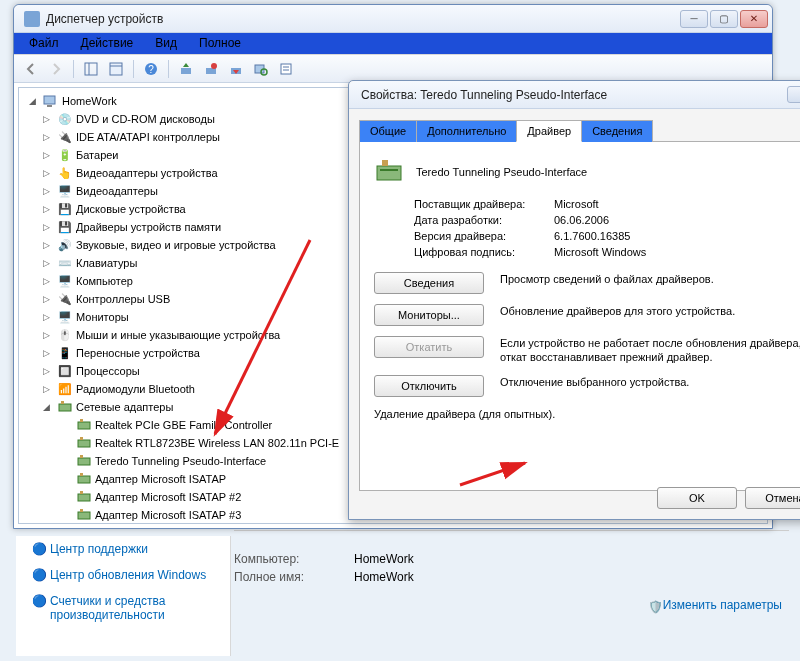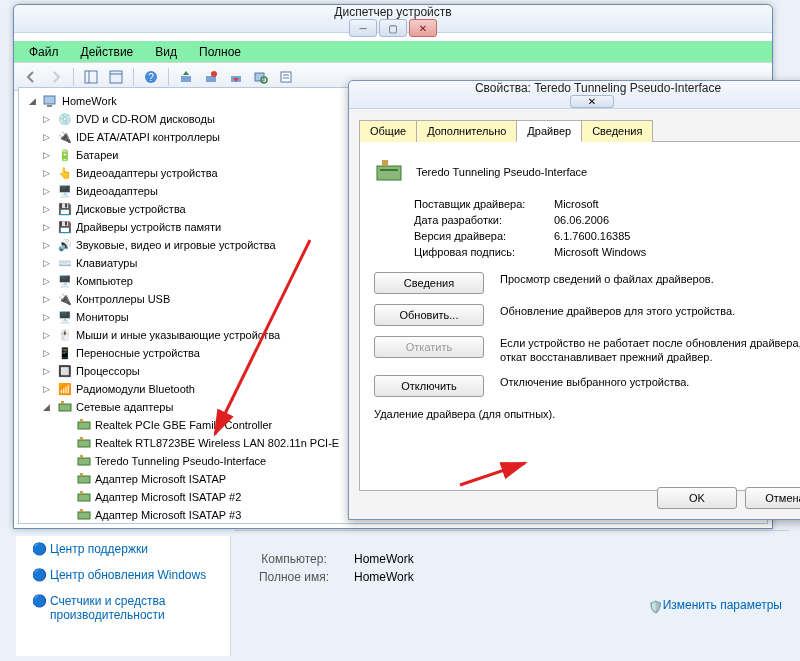--- a/index.html
+++ b/index.html
@@ -4,55 +4,55 @@
 <style>
   * { box-sizing: border-box; margin: 0; padding: 0; }
   body { font-family: "Segoe UI", Tahoma, sans-serif; font-size: 11px; background: #eaf1f8; width: 800px; height: 661px; overflow: hidden; position: relative; color: #000; }
 
   
   .bg-sidebar { position: absolute; left: 16px; top: 536px; width: 215px; height: 120px; background: #fff; border-right: 1px solid #d8d8d8;}
   .bg-sidebar .item { padding: 6px 10px 6px 34px; color: #0067b8; cursor: pointer; position: relative; font-size: 12px;}
   .bg-sidebar .item .bullet { position:absolute; left:16px; top:6px; width:14px; height:14px; }
   .bg-main { position: absolute; left: 234px; top: 548px; width: 555px; }
   .bg-main .section-title { font-size: 12px; color:#003399; margin-bottom:8px;}
-  .bg-row { display:flex; margin: 4px 0; font-size: 12px; text-align: center;}
+  .bg-row { display:flex; margin: 4px 0; font-size: 12px;}
   .bg-row .lbl { width: 120px; color:#555;}
   .bg-link { color: #0067b8; position:absolute; right: 18px; top: 598px; font-size: 12px;}
   .bg-link .shield { display:inline-block; width:12px; height:12px; vertical-align:middle; margin-right:2px;}
   .bg-sep { position:absolute; left:234px; top:530px; width:555px; height:1px; background:#d0d0d0;}
 
   
   .window { position: absolute; left: 13px; top: 4px; width: 760px; height: 525px; background: #fff; border: 1px solid #6a8ab8; border-radius: 6px 6px 0 0; box-shadow: 0 0 6px rgba(0,0,0,.25); }
-  .titlebar { height: 28px; background: linear-gradient(#f6f9fe,#e4ecf7); border-bottom: 1px solid #c6d3e6; display:flex; align-items:center; padding: 0 4px; border-radius: 6px 6px 0 0; flex-direction: column;}
+  .titlebar { height: 28px; background: linear-gradient(#f6f9fe,#e4ecf7); border-bottom: 1px solid #c6d3e6; display:flex; align-items:center; padding: 0 4px; border-radius: 6px 6px 0 0;}
   .titlebar .ico { width:16px; height:16px; margin: 0 6px; background:#7aa4d6; border-radius:2px;}
   .titlebar .title { flex:1; font-size: 12px; color:#222;}
   .winbtns { display:flex; gap: 2px; }
   .winbtn { width: 28px; height: 18px; background: linear-gradient(#f0f4fb,#d5e0f0); border: 1px solid #a8b8d2; border-radius: 3px; display:flex; align-items:center; justify-content:center; font-size:10px; color:#444; cursor:pointer;}
   .winbtn.close { background: linear-gradient(#f6cdcb,#e8a09c); border-color:#c56b64; color:#6b1a14;}
 
-  .menubar { height: 22px; background: #86efac; border-bottom: 1px solid #d8d8d8; display:flex; align-items:center; padding: 0 6px; gap: 4px; margin-top: 8px;}
+  .menubar { height: 22px; background: #1d4ed8; border-bottom: 1px solid #d8d8d8; display:flex; padding: 0 6px; gap: 4px;}
   .menubar .mitem { padding: 2px 8px; font-size:12px; cursor:pointer; border:1px solid transparent;}
 
   .toolbar { height: 28px; background: linear-gradient(#fafcfe,#e8eef7); border-bottom: 1px solid #c8d4e4; display:flex; align-items:center; padding: 0 6px; gap: 3px;}
   .tbtn { width: 22px; height: 22px; border:1px solid transparent; display:flex; align-items:center; justify-content:center; cursor:pointer; border-radius:2px;}
   .tsep { width:1px; height: 18px; background:#c0cde0; margin: 0 3px;}
 
   .tree { position:absolute; left:4px; top: 82px; right: 4px; bottom: 4px; border: 1px solid #b8c8dc; background:#fff; overflow:auto; padding: 4px 2px;}
   .node { display:flex; align-items:center; height: 18px; padding-left: 6px; white-space:nowrap; cursor:pointer;}
   .exp { width:11px; height:11px; margin-right:2px; display:inline-flex; align-items:center; justify-content:center; color:#606060; font-size:9px;}
   .nico { width:16px; height:16px; margin: 0 3px; display:inline-flex; align-items:center; justify-content:center;}
   .lvl1 { padding-left: 20px; }
   .lvl2 { padding-left: 52px; }
 
   
   .dialog { position:absolute; left: 348px; top: 80px; width: 492px; height: 440px; background:#f4f4f4; border:1px solid #7a94b8; border-radius:5px 5px 0 0; box-shadow: 0 3px 10px rgba(0,0,0,.3);}
   .dialog .titlebar { background: linear-gradient(#f6f9fe,#e4ecf7);}
   .dlg-close { width:44px; height:17px; background:linear-gradient(#f0f4fb,#d5e0f0); border:1px solid #a8b8d2; border-radius:3px; display:flex; align-items:center; justify-content:center; cursor:pointer; margin-right:4px; font-size:10px;}
   .tabstrip { display:flex; margin: 10px 10px 0 10px; position:relative; z-index:2;}
-  .tab { padding: 4px 10px; font-size: 11px; background:#fef9c3; border:1px solid #b0b0b0; border-bottom:none; margin-right: -1px; cursor:pointer; position:relative; top:1px;}
+  .tab { padding: 4px 10px; font-size: 11px; background:#3b82f6; border:1px solid #b0b0b0; border-bottom:none; margin-right: -1px; cursor:pointer; position:relative; top:1px;}
   .tab.active { background:#fff; z-index:3; border-bottom:1px solid #fff;}
   .tabpanel { margin: 0 10px 10px 10px; background:#fff; border:1px solid #b0b0b0; padding: 14px; height: 350px; position:relative;}
   .devheader { display:flex; align-items:center; margin-bottom:10px;}
   .devheader .bigico { width:32px; height:32px; margin-right: 10px;}
   .kv { display:flex; margin: 4px 0 4px 40px; font-size:11px;}
   .kv .k { width: 140px;}
   .btnrow { display:flex; align-items:flex-start; margin: 10px 0; }
   .btnrow .wbtn { width: 110px; margin-right: 16px;}
   .btnrow .desc { flex:1; font-size:11px; line-height: 1.3;}
   .wbtn { padding: 4px 8px; font-size: 11px; background: linear-gradient(#fdfdfd,#e6e6e6); border:1px solid #999; border-radius:3px; text-align:center; cursor:pointer; min-width:80px;}
@@ -367,21 +367,21 @@
           <span class="k">Цифровая подпись:</span>
           <span>Microsoft Windows</span>
         </div>
       </div>
     <div id="btn-container" style="margin-top:14px;">
         <div class="btnrow">
           <div class="wbtn">Сведения</div>
           <div class="desc">Просмотр сведений о файлах драйверов.</div>
         </div>
         <div class="btnrow">
-          <div class="wbtn">Обновить...</div>
+          <div class="wbtn">Мониторы...</div>
           <div class="desc">Обновление драйверов для этого устройства.</div>
         </div>
         <div class="btnrow">
           <div class="wbtn disabled">Откатить</div>
           <div class="desc">Если устройство не работает после обновления драйвера, откат восстанавливает прежний драйвер.</div>
         </div>
         <div class="btnrow">
           <div class="wbtn">Отключить</div>
           <div class="desc">Отключение выбранного устройства.</div>
         </div>

